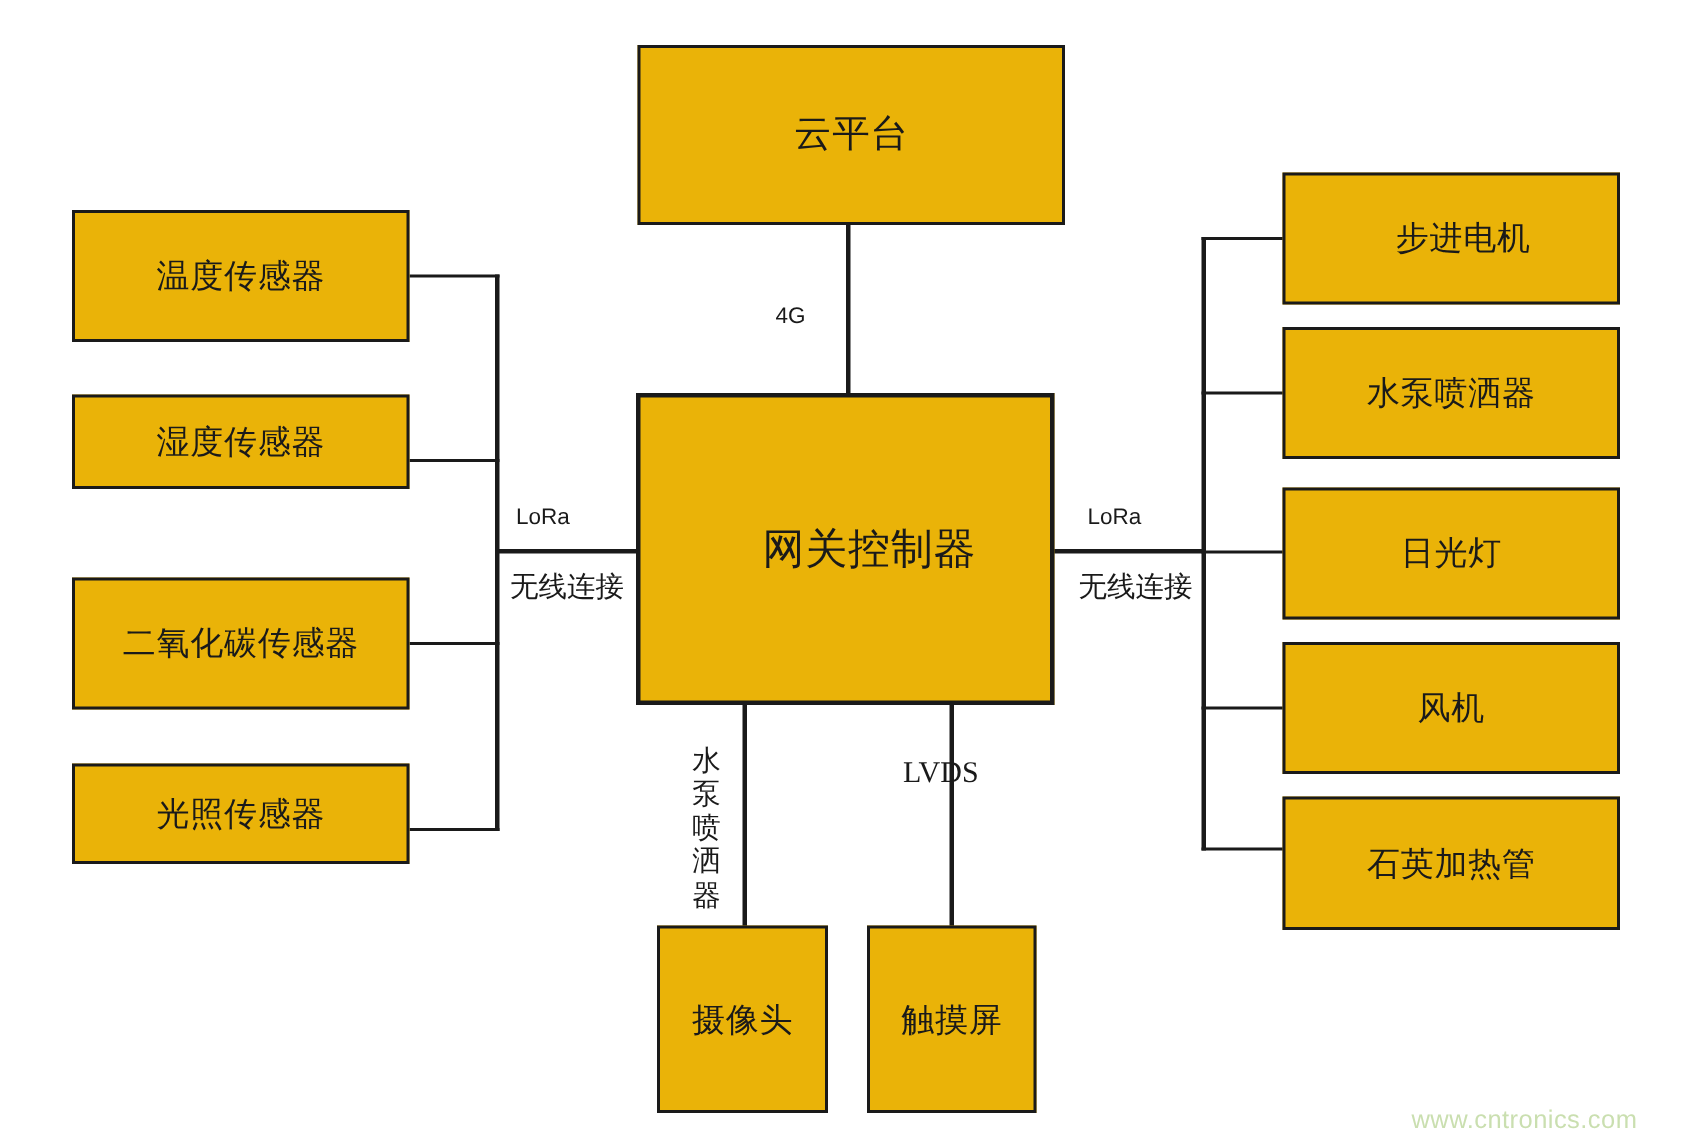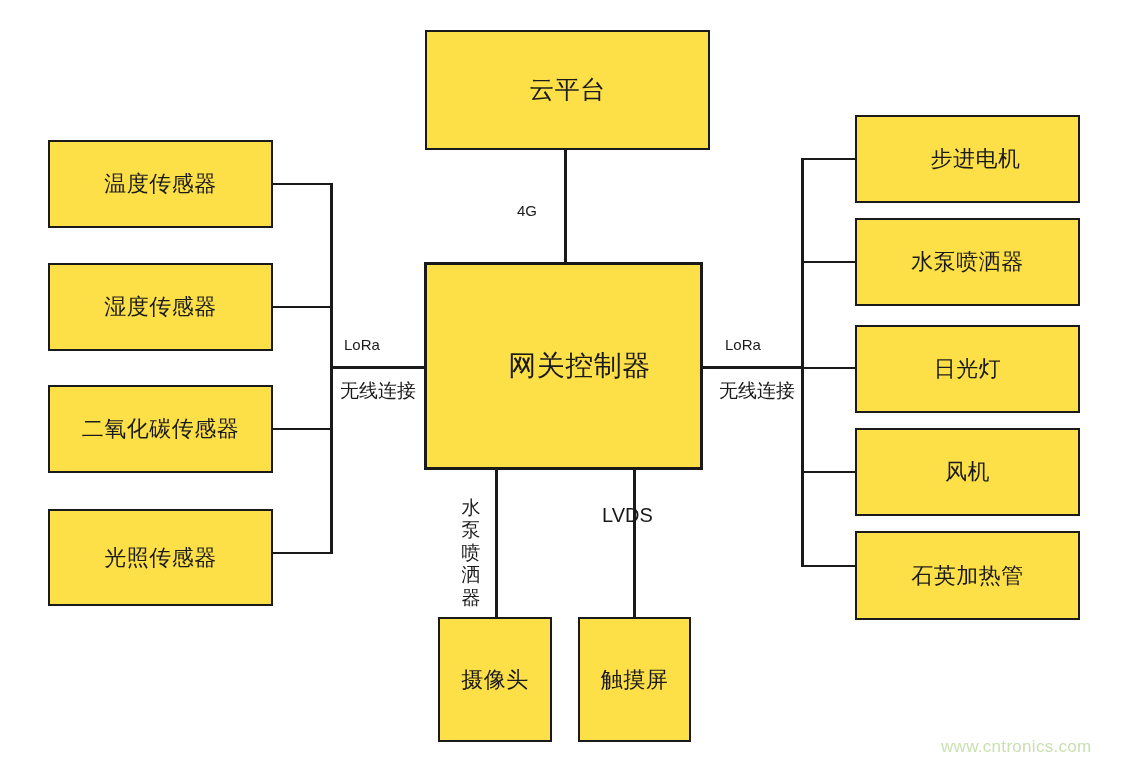--- a/index.html
+++ b/index.html
@@ -15,21 +15,21 @@
     position: relative;
     width: 1122px;
     height: 764px;
     background: #ffffff;
     overflow: hidden;
   }
   .node {
     position: absolute;
     box-sizing: border-box;
     border: 2px solid #1a1a1a;
-    background: #fde047;
+    background: #eab308;
     display: flex;
     align-items: center;
     justify-content: center;
     text-align: center;
     z-index: 3;
   }
   .node .node-label {
     font-size: 22px;
     line-height: 1.25;
     letter-spacing: 0.5px;
@@ -108,27 +108,27 @@
 
   <div class="node emphasis" style="left:424px; top:262px; width:279px; height:208px;">
     <div>
       <div class="node-label">网关控制器</div>
     </div>
   </div>
 
   <div class="node" style="left:48px; top:140px; width:225px; height:88px;">
     <span class="node-label">温度传感器</span>
   </div>
-  <div class="node" style="left:48px; top:263px; width:225px; height:88px;">
+  <div class="node" style="left:48px; top:263px; width:225px; height:63px;">
     <span class="node-label">湿度传感器</span>
   </div>
   <div class="node" style="left:48px; top:385px; width:225px; height:88px;">
     <span class="node-label">二氧化碳传感器</span>
   </div>
-  <div class="node" style="left:48px; top:509px; width:225px; height:97px;">
+  <div class="node" style="left:48px; top:509px; width:225px; height:67px;">
     <span class="node-label">光照传感器</span>
   </div>
 
   <div class="line v" style="left:330px; top:183px; width:3px; height:371px;"></div>
 
   <div class="line h" style="left:273px; top:183px; width:60px;"></div>
   <div class="line h" style="left:273px; top:306px; width:60px;"></div>
   <div class="line h" style="left:273px; top:428px; width:60px;"></div>
   <div class="line h" style="left:273px; top:552px; width:60px;"></div>
 
@@ -168,17 +168,17 @@
     <span class="node-label">摄像头</span>
   </div>
   <div class="node bottom-node" style="left:578px; top:617px; width:113px; height:125px;">
     <span class="node-label">触摸屏</span>
   </div>
 
   <div class="line v" style="left:495px; top:470px; width:3px; height:149px;"></div>
   <div class="edge-label cjk vertical" style="left:459px; top:495px;">水泵喷洒器</div>
 
   <div class="line v" style="left:633px; top:470px; width:3px; height:149px;"></div>
-  <div class="edge-label vertical latin" style="left:601px; top:500px;">LVDS</div>
+  <div class="edge-label vertical latin" style="left:601px; top:500px;font-family:Liberation Serif, serif;">LVDS</div>
 
   <div class="watermark" style="left:941px; top:737px;">www.cntronics.com</div>
 
 </div>
 
 </body></html>

